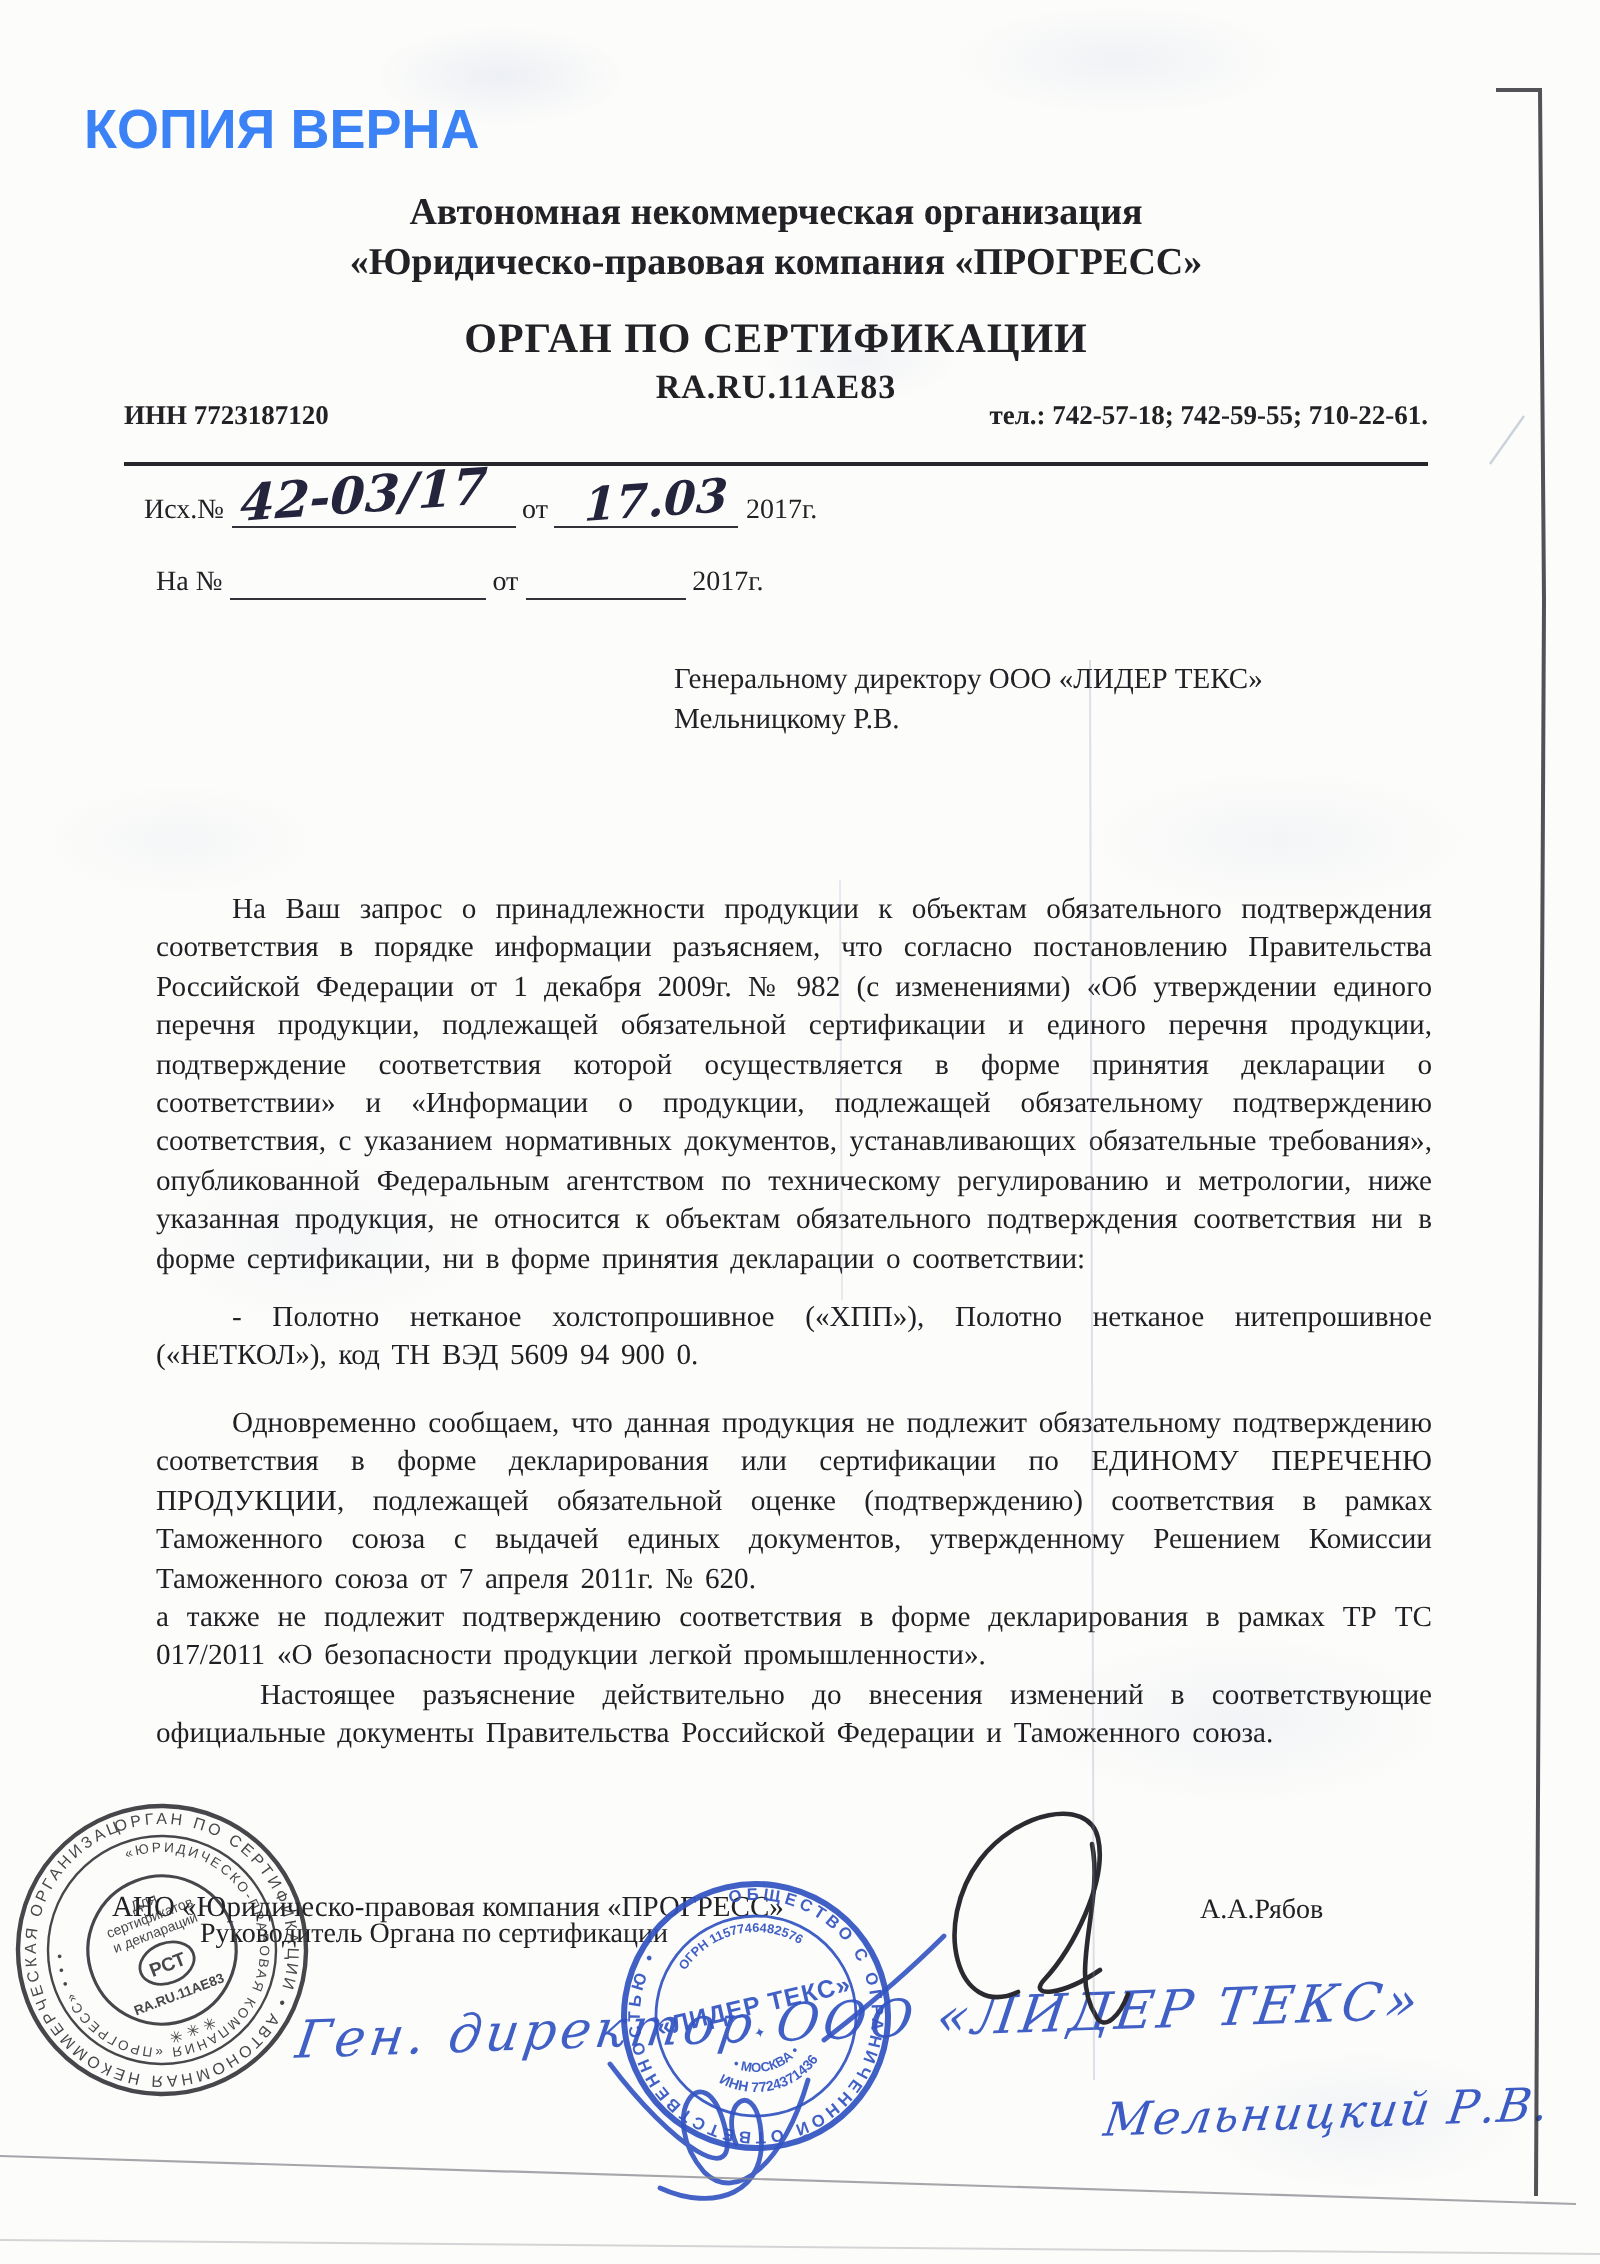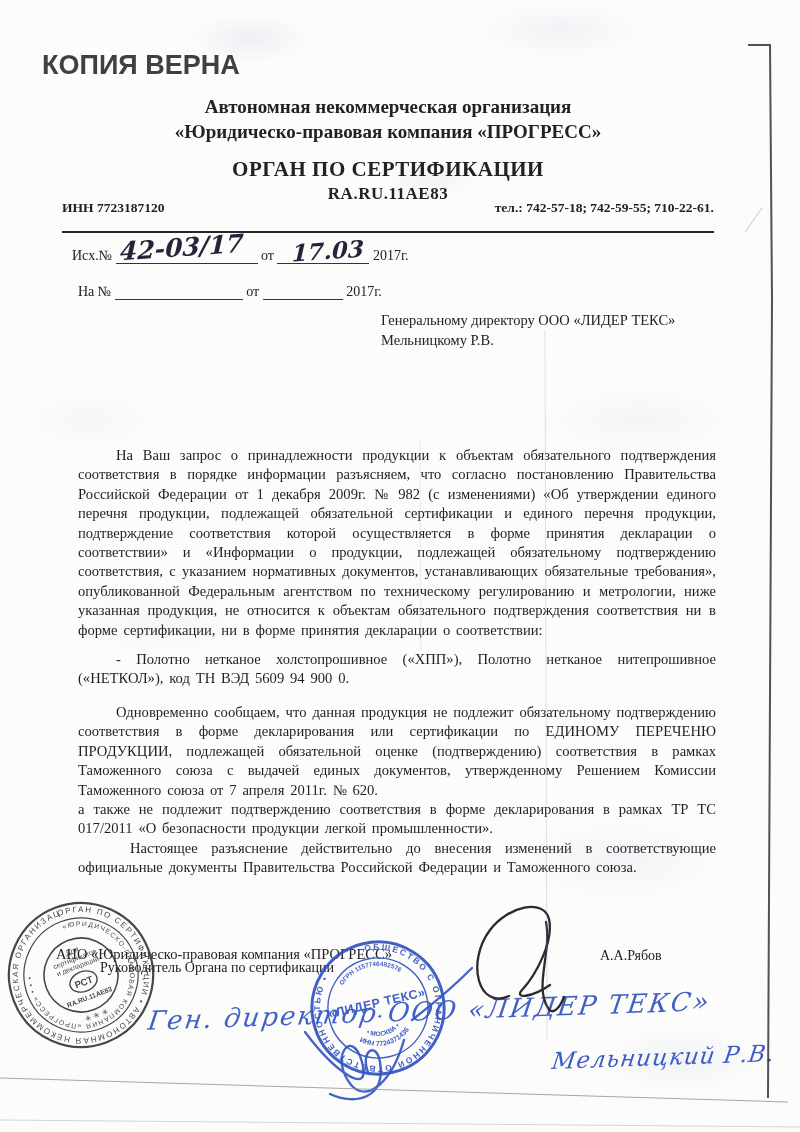--- a/index.html
+++ b/index.html
@@ -20,39 +20,39 @@
       radial-gradient(120px 60px at 160px 620px, rgba(110,130,195,.05), transparent 70%),
       radial-gradient(150px 60px at 620px 860px, rgba(110,130,195,.07), transparent 70%),
       radial-gradient(120px 50px at 680px 1060px, rgba(110,130,195,.08), transparent 70%),
       radial-gradient(100px 40px at 90px 420px, rgba(110,130,195,.05), transparent 70%);
   }
   .abs{position:absolute;}
   .copy-mark{
     left:42px;top:50px;
     font-family:"Liberation Sans", sans-serif;
     font-weight:bold;font-size:27px;letter-spacing:0px;
-    color:#404040;transform:scaleY(1.02);
+    color:#3b82f6;transform:scaleY(1.02);
   }
   .lh-center{left:60px;top:0;width:656px;text-align:center;}
   .lh1{top:96px;font-weight:bold;font-size:19px;}
   .lh2{top:121px;font-weight:bold;font-size:19px;}
   .lh3{top:157px;font-weight:bold;font-size:21px;letter-spacing:.5px;}
   .lh4{top:184px;font-weight:bold;font-size:17px;letter-spacing:.5px;}
   .inn-row{
     left:62px;top:200px;width:652px;display:flex;justify-content:space-between;
     font-weight:bold;font-size:13.5px;border-bottom:2.5px solid #26262b;padding-bottom:15px;
   }
   .addr-row{left:62px;top:222px;width:652px;text-align:center;font-weight:bold;font-size:14px;}
   .ref-row{font-size:14px;}
   .u{display:inline-block;border-bottom:1px solid #33333a;height:14px;vertical-align:bottom;}
   .hand-ink{
     font-family:"DejaVu Serif", serif;font-style:italic;font-weight:bold;
     color:#24243c;transform:rotate(-4deg) skewX(-6deg);
   }
-  .addressee{left:337px;top:310px;font-size:14.5px;line-height:20px;margin-left:44px;}
+  .addressee{left:337px;top:330px;font-size:14.5px;line-height:20px;}
   .body-text{
     left:78px;top:446px;width:638px;text-align:justify;
     font-size:14.6px;line-height:19.4px;word-spacing:2.2px;color:#1f1f24;
   }
   .body-text p{margin:0;text-indent:38px;}
   .body-text p.gap10{margin-top:10px;}
   .body-text p.gap14{margin-top:14px;}
   .body-text p.flush{text-indent:0;}
   .body-text p.ind52{text-indent:52px;}
   .signoff1{left:80px;top:960px;font-size:14px;margin-left:20px;}

